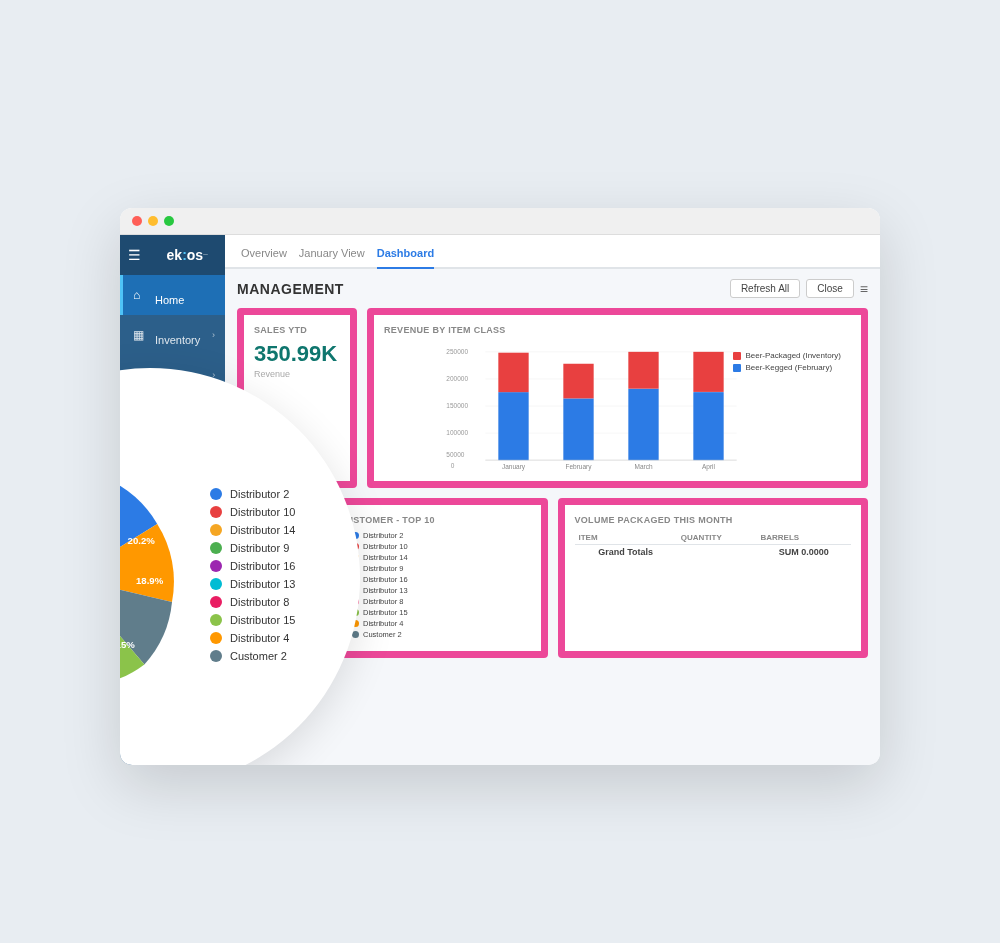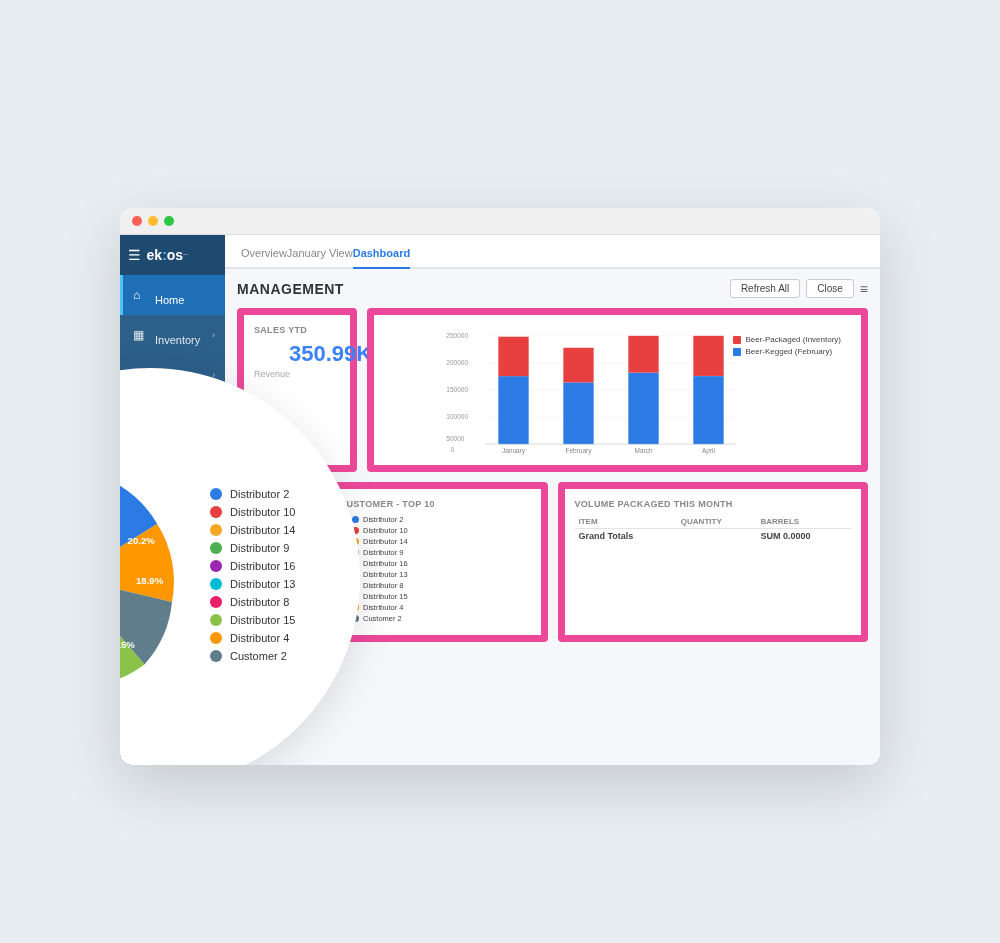--- a/index.html
+++ b/index.html
@@ -52,21 +52,21 @@
     }
     .sidebar-header {
       background: #1e4a70;
       padding: 10px 8px;
       display: flex;
       align-items: center;
       gap: 6px;
       height: 40px;
     }
     .hamburger-icon { color: #fff; font-size: 14px; cursor: pointer; }
-    .logo-text { color: #fff; font-size: 14px; font-weight: 700; }
+    .logo-text { color: #fff; font-size: 14px; font-weight: 700; margin-left: 20px; }
     .logo-dot { color: #4fc3f7; }
 
     .sidebar-nav { flex: 1; }
     .sidebar-item {
       display: flex;
       align-items: center;
       padding: 9px 10px;
       gap: 8px;
       cursor: pointer;
       color: rgba(255,255,255,0.85);
@@ -107,21 +107,21 @@
     }
 
     
     .tab-bar {
       background: #fff;
       padding: 0 16px;
       display: flex;
       align-items: flex-end;
       height: 34px;
       border-bottom: 2px solid #e0e4e8;
-      gap: 0;
+      gap: 12px;
     }
     .tab {
       font-size: 11px;
       color: #888;
       padding-bottom: 8px;
       cursor: pointer;
       border-bottom: 2px solid transparent;
       margin-bottom: -2px;
     }
     .tab.active { color: #2c7be5; border-bottom-color: #2c7be5; font-weight: 600; }
@@ -168,21 +168,21 @@
 
     .widget-title {
       font-size: 9px;
       color: #888;
       text-transform: uppercase;
       font-weight: 600;
       margin-bottom: 6px;
       letter-spacing: 0.3px;
     }
 
-    .sales-ytd-value { font-size: 22px; font-weight: 700; color: #3b82f6; margin-left: 35px; }
+    .sales-ytd-value { font-size: 22px; font-weight: 700; color: #0f766e; }
     .sales-ytd-label { font-size: 9px; color: #aaa; margin-top: 2px; }
 
     
     .bar-chart-container { position: relative; height: 130px; }
     .bar-chart-svg { width: 100%; height: 100%; }
 
     .chart-legend {
       position: absolute;
       right: 10px;
       top: 10px;
@@ -213,21 +213,21 @@
     
     .volume-table { width: 100%; border-collapse: collapse; font-size: 9px; }
     .volume-table th {
       text-align: left; color: #888; font-weight: 600;
       border-bottom: 1px solid #e0e4e8;
       padding: 2px 4px;
       font-size: 8px;
       text-transform: uppercase;
     }
     .volume-table td { padding: 2px 4px; color: #444; }
-    .volume-table tr.totals td { font-weight: 600; border-top: 1px solid #e0e4e8; }
+    .volume-table tr.totals td { font-weight: 600; border-top: 1px solid #e0e4e8; text-align: center; }
 
     
     .large-pie-overlay {
       position: absolute;
       left: -180px;
       top: 160px;
       width: 420px;
       height: 420px;
       background: #fff;
       border-radius: 50%;
@@ -330,20 +330,21 @@
 
         <div class="widgets-grid">
 
           <div class="widget-card">
             <div class="widget-title">SALES YTD</div>
             <div class="sales-ytd-value">350.99K</div>
             <div class="sales-ytd-label">Revenue</div>
           </div>
 
           <div class="widget-card">
+            <div class="widget-title">REVENUE BY ITEM CLASS</div>
             <div class="bar-chart-container">
               <svg class="bar-chart-svg" viewBox="0 0 320 120">
 
                 <text x="2" y="12" font-size="6" fill="#999">250000</text>
                 <text x="2" y="37" font-size="6" fill="#999">200000</text>
                 <text x="2" y="62" font-size="6" fill="#999">150000</text>
                 <text x="2" y="87" font-size="6" fill="#999">100000</text>
                 <text x="2" y="107" font-size="6" fill="#999">50000</text>
                 <text x="6" y="117" font-size="6" fill="#999">0</text>
 

